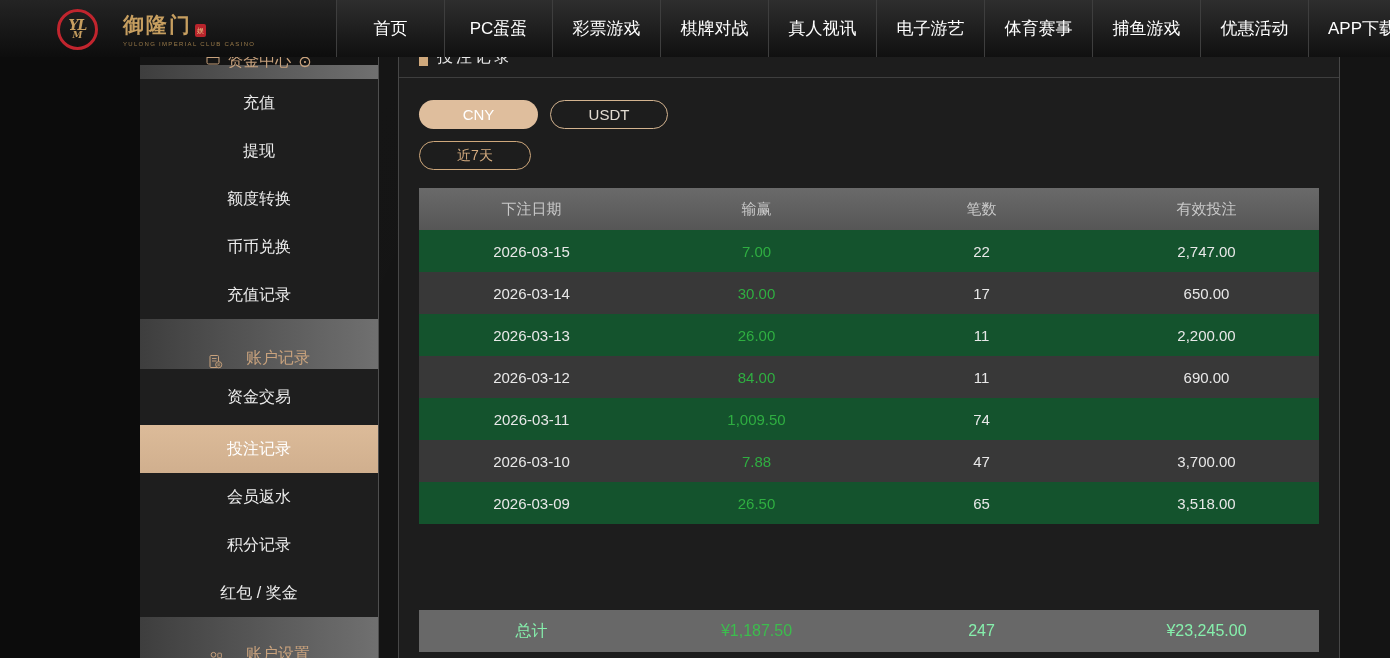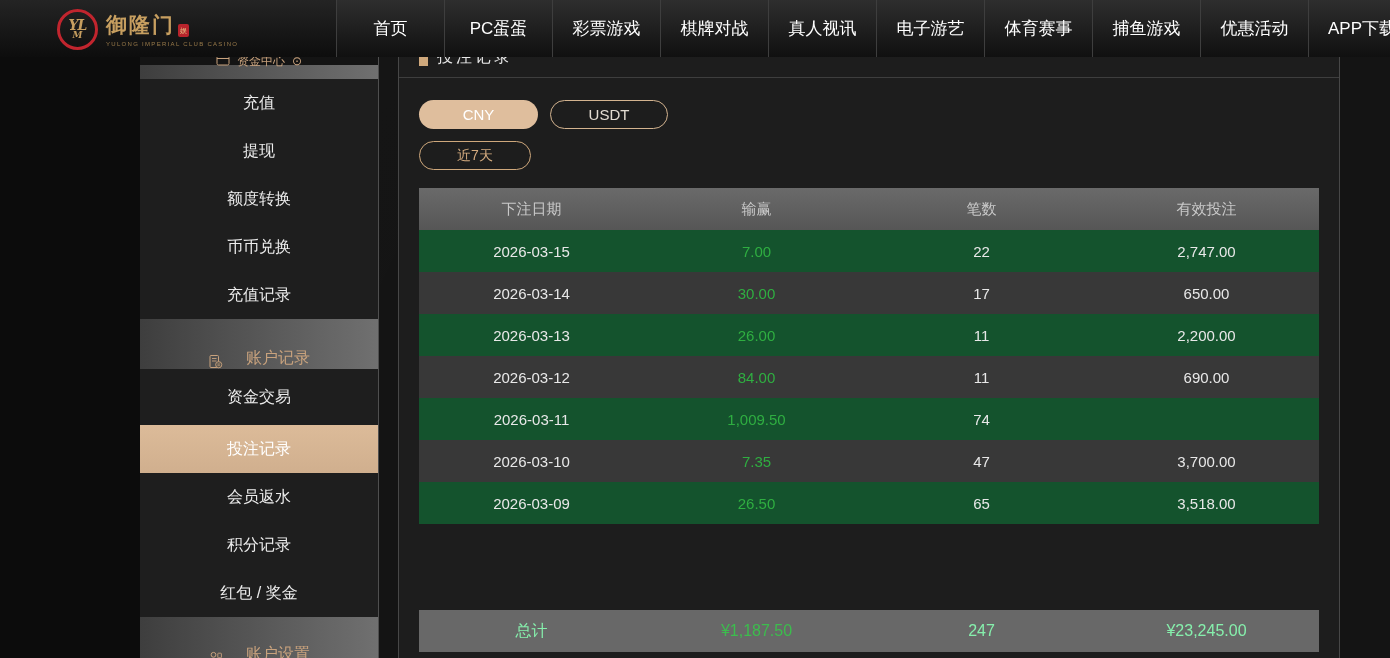--- a/index.html
+++ b/index.html
@@ -16,21 +16,21 @@
     position:relative;
     background:
       linear-gradient(115deg, rgba(255,255,255,0.015) 0%, rgba(255,255,255,0) 35%),
       #141414;
     font-family:"Liberation Sans", sans-serif;
     -webkit-font-smoothing:antialiased;
   }
   
   .topnav{position:absolute;left:0;top:0;width:1390px;height:57px;
     background:linear-gradient(180deg,#242424 0%,#0d0d0d 100%);z-index:5;}
-  .logo{position:absolute;left:57px;top:6px;height:46px;display:flex;align-items:center;gap:8px;cursor:pointer;}
+  .logo{position:absolute;left:57px;top:6px;height:46px;display:flex;align-items:center;gap:25px;cursor:pointer;}
   .logo-badge{width:41px;height:41px;border-radius:50%;border:3px solid var(--brand-red);
     display:flex;flex-direction:column;align-items:center;justify-content:center;line-height:1;
     color:var(--brand-gold);font-family:"DejaVu Serif",serif;font-style:italic;font-weight:bold;}
   .logo-badge .yl{font-size:14px;letter-spacing:-1px;}
   .logo-badge .m{font-size:9px;margin-top:-1px;}
   .logo-col{display:flex;flex-direction:column;justify-content:center;}
   .logo-row1{display:flex;align-items:flex-end;gap:3px;}
   .logo-title{color:var(--brand-gold);font-size:21px;font-weight:bold;letter-spacing:2px;}
   .logo-stamp{width:11px;height:13px;background:#b8242c;border-radius:2px;color:#e7c988;
     font-size:7px;display:flex;align-items:center;justify-content:center;margin-bottom:2px;}
@@ -51,21 +51,21 @@
   .side-header{height:48px;display:flex;align-items:flex-end;justify-content:center;gap:23px;
     background:linear-gradient(90deg,#3e3e3e 0%,#707070 100%);color:#c8a27d;font-size:16px;}
   .side-header .icon{display:flex;align-items:center;color:#c8a27d;}
   .h50{height:50px;}
   .h56{height:56px;}
   .clip{height:22px;position:relative;overflow:hidden;
     background:
       linear-gradient(180deg,#141414 0,#141414 8px,rgba(0,0,0,0) 8px),
       linear-gradient(90deg,#3e3e3e 0%,#707070 100%);}
   .clip-inner{position:absolute;left:0;right:0;top:-20px;height:48px;
-    display:flex;align-items:center;justify-content:center;gap:7px;color:#c8a27d;font-size:12px;}
+    display:flex;align-items:center;justify-content:center;gap:7px;color:#c8a27d;font-size:16px;}
   
   .panel{position:absolute;left:398px;top:57px;width:942px;height:601px;background:#1d1d1d;
     border-left:1px solid #474747;border-right:1px solid #474747;overflow:hidden;}
   .panel-title-row{position:relative;height:21px;border-bottom:1px solid #3e3e3e;overflow:hidden;}
   .title-bullet{position:absolute;left:20px;top:-3px;width:9px;height:12px;background:var(--accent-border);}
   .title-text{position:absolute;left:38px;top:-10px;font-size:16px;color:#e8e8e8;letter-spacing:3px;}
   .pill{position:absolute;height:29px;border-radius:15px;display:flex;align-items:center;
     justify-content:center;font-size:15px;cursor:pointer;}
   .pill-cny{left:20px;top:43px;width:119px;background:var(--accent);color:#ffffff;}
   .pill-usdt{left:151px;top:43px;width:118px;border:1px solid #d3b38f;color:#e3dcd2;background:transparent;}
@@ -207,21 +207,21 @@
           <span class="t-cell">11</span>
           <span class="t-cell">690.00</span>
         </div>
         <div class="t-row odd">
           <span class="t-cell">2026-03-11</span>
           <span class="t-cell win">1,009.50</span>
           <span class="t-cell">74</span>
         </div>
         <div class="t-row even">
           <span class="t-cell">2026-03-10</span>
-          <span class="t-cell win">7.35</span>
+          <span class="t-cell win">7.88</span>
           <span class="t-cell">47</span>
           <span class="t-cell">3,700.00</span>
         </div>
         <div class="t-row odd">
           <span class="t-cell">2026-03-09</span>
           <span class="t-cell win">26.50</span>
           <span class="t-cell">65</span>
           <span class="t-cell">3,518.00</span>
         </div>
       </div>

